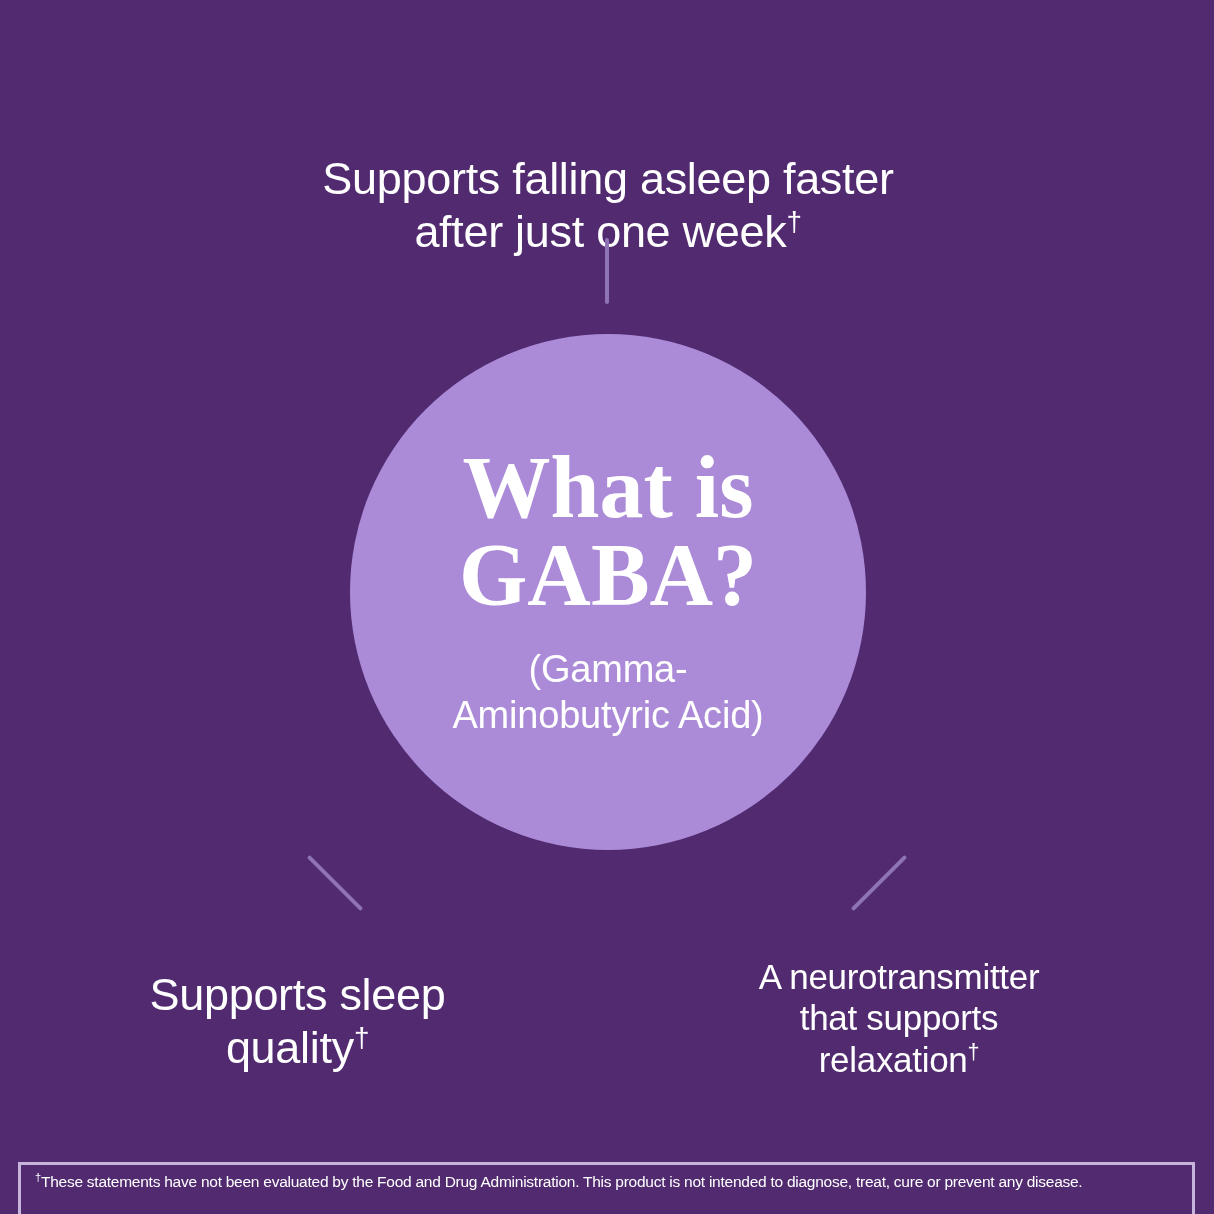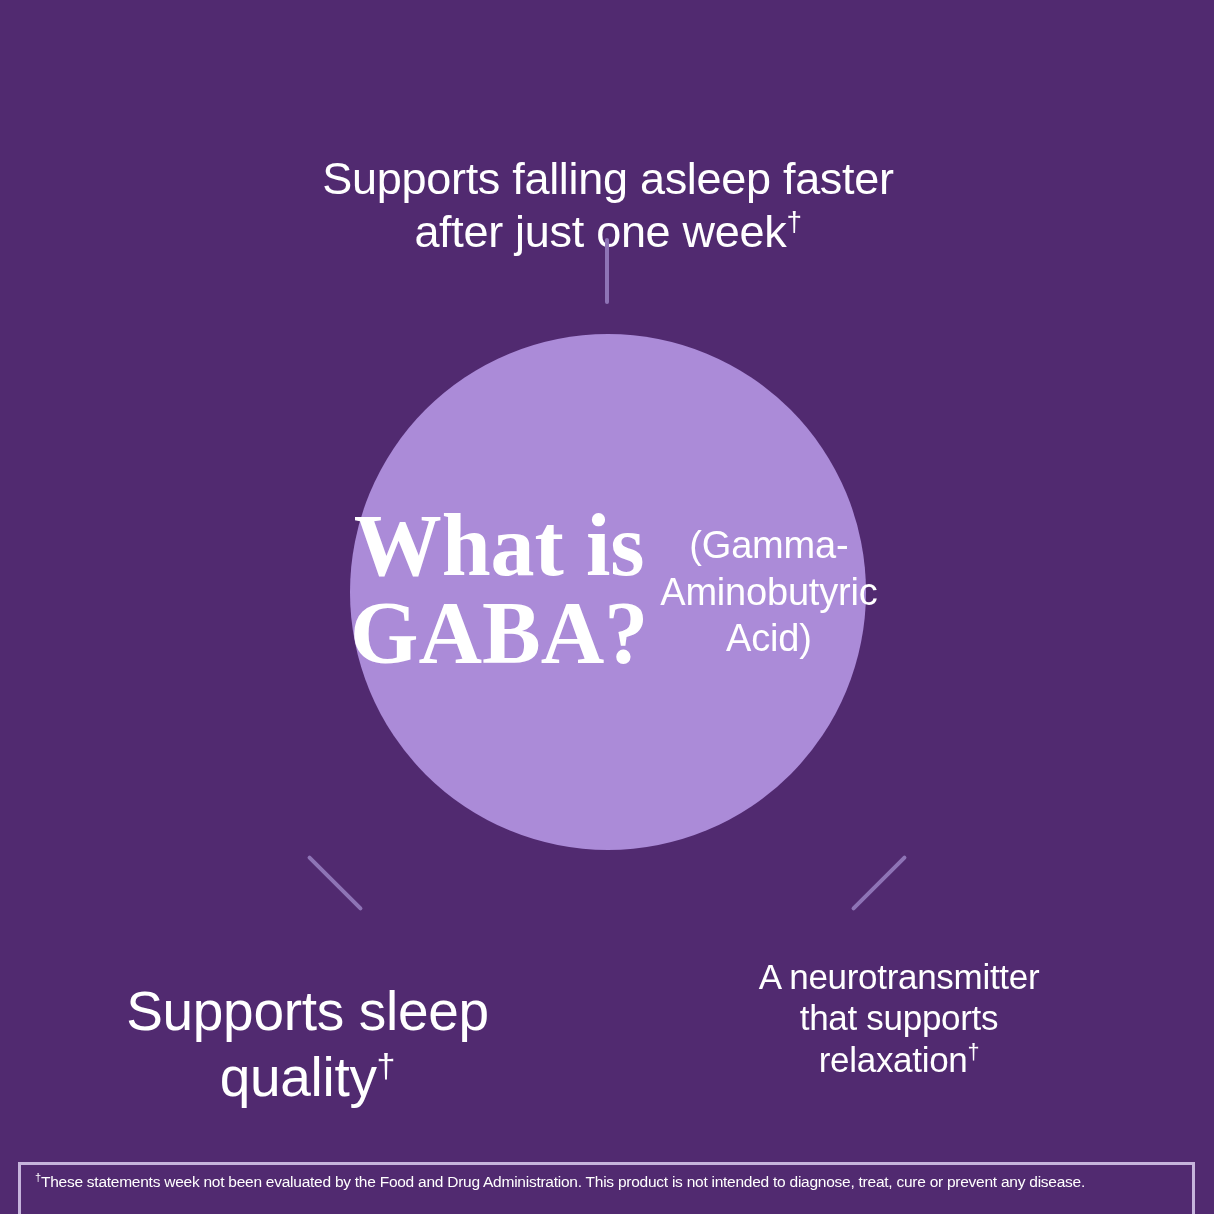--- a/index.html
+++ b/index.html
@@ -35,24 +35,24 @@
   }
 
   #callout-top {
     left: 207px;
     top: 98px;
     width: 802px;
     font-size: 45px;
   }
 
   #callout-bottom-left {
-    left: 55px;
+    left: 45px;
     top: 914px;
     width: 505px;
-    font-size: 55px;
+    font-size: 45px;
   }
 
   #callout-bottom-right {
     left: 638px;
     top: 914px;
     width: 522px;
     font-size: 35px;
   }
 
   .dagger {
@@ -96,21 +96,23 @@
   
   #center-circle {
     position: absolute;
     left: 350px;
     top: 334px;
     width: 516px;
     height: 516px;
     border-radius: 50%;
     background: #AB8BD8;
     display: flex;
+    flex-direction: column;
     align-items: center;
+    justify-content: center;
     box-sizing: border-box;
   }
 
   #circle-title {
     color: #FFFFFF;
     font-family: "Liberation Serif", serif;
     font-weight: 700;
     font-size: 88px;
     line-height: 0.99;
     text-align: center;
@@ -187,16 +189,16 @@
 quality</span><span class="dagger">†</span>
   </div>
 
   <div class="callout" id="callout-bottom-right">
     <span>A neurotransmitter
 that supports
 relaxation</span><span class="dagger">†</span>
   </div>
 
   <div id="footer-box">
-    <div id="footer-text"><span class="dagger">†</span><span>These statements week not been evaluated by the Food and Drug Administration. This product is not intended to diagnose, treat, cure or prevent any disease.</span></div>
+    <div id="footer-text"><span class="dagger">†</span><span>These statements have not been evaluated by the Food and Drug Administration. This product is not intended to diagnose, treat, cure or prevent any disease.</span></div>
   </div>
 
 </div>
 
 </body></html>

